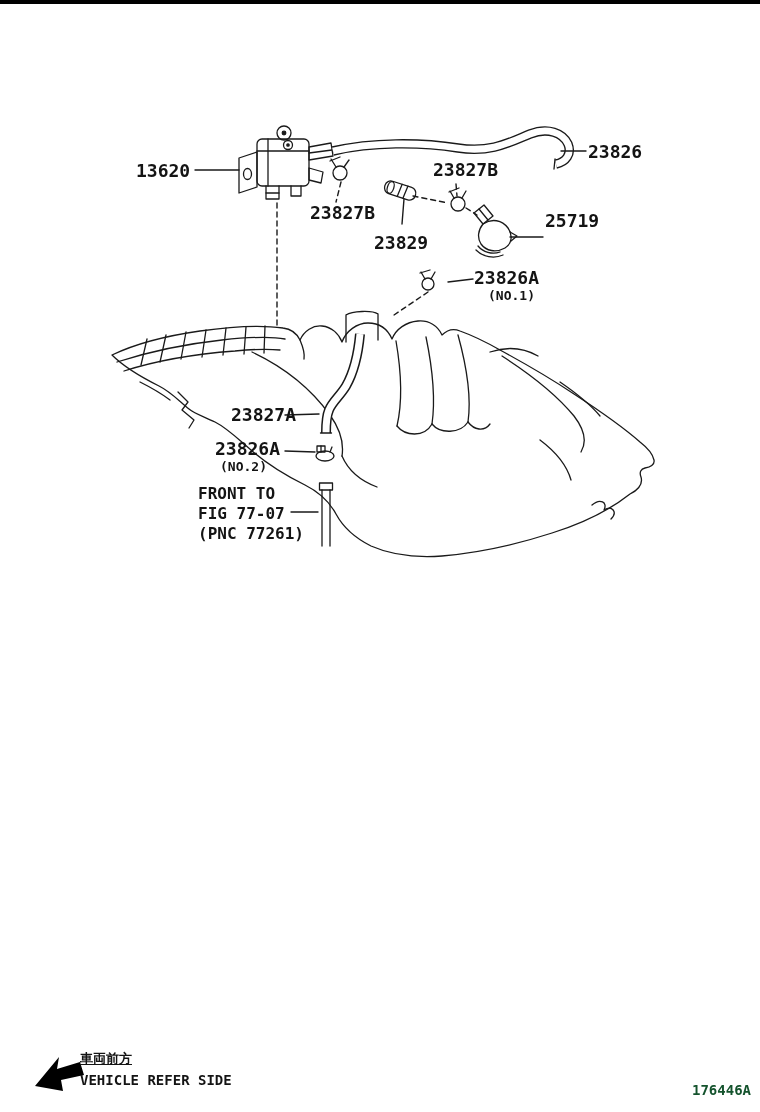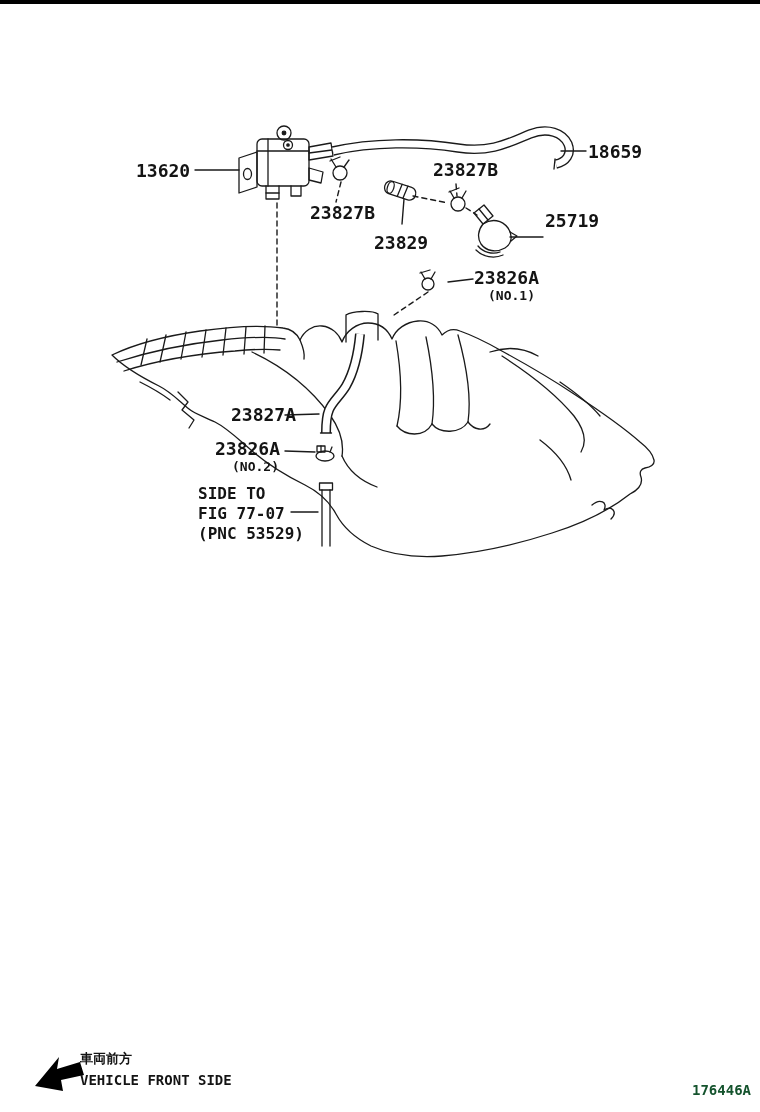--- a/index.html
+++ b/index.html
@@ -32,21 +32,21 @@
     position:absolute;
     left:198px;top:484px;
     font:700 16px "DejaVu Sans Mono",monospace;
     color:#141414;
     line-height:20px;
     white-space:nowrap;
   }
   .jp{
     position:absolute;left:80px;top:1052px;
     font:700 13px "DejaVu Sans",sans-serif;
-    color:#141414;white-space:nowrap;line-height:1;
+    color:#141414;white-space:nowrap;line-height:1;text-decoration:underline;
   }
   .en{
     position:absolute;left:80px;top:1073px;
     font:700 14px "DejaVu Sans Mono",monospace;
     color:#141414;white-space:nowrap;line-height:1;
   }
   .figid{
     position:absolute;left:692px;top:1083px;
     font:700 14px "DejaVu Sans Mono",monospace;
     color:#14532d;white-space:nowrap;line-height:1;
@@ -221,34 +221,34 @@
         <path d="M 413,196 L 448,203"></path>
         <path d="M 466,208 L 477,215"></path>
         <path d="M 428,292 L 394,315"></path>
       </g>
     </g>
 
     <path fill="#000000" d="M 35,1086 L 59,1057 L 57,1069 L 80,1062 L 84,1075 L 61,1080 L 63,1091 Z"></path>
   </svg>
 
   <div class="pn" style="left:136px;top:162px">13620</div>
-  <div class="pn" style="left:588px;top:143px">18659</div>
+  <div class="pn" style="left:588px;top:143px">23826</div>
   <div class="pn" style="left:433px;top:161px">23827B</div>
   <div class="pn" style="left:310px;top:204px">23827B</div>
   <div class="pn" style="left:374px;top:234px">23829</div>
   <div class="pn" style="left:545px;top:212px">25719</div>
   <div class="pn" style="left:474px;top:269px">23826A</div>
   <div class="pn-small" style="left:488px;top:289px">(NO.1)</div>
   <div class="pn" style="left:231px;top:406px">23827A</div>
   <div class="pn" style="left:215px;top:440px">23826A</div>
-  <div class="pn-small" style="left:232px;top:460px">(NO.2)</div>
+  <div class="pn-small" style="left:220px;top:460px">(NO.2)</div>
 
   <div class="refer">
-    <div>SIDE TO</div>
+    <div>FRONT TO</div>
     <div>FIG 77-07</div>
-    <div>(PNC 53529)</div>
+    <div>(PNC 77261)</div>
   </div>
 
   <div class="jp">車両前方</div>
-  <div class="en">VEHICLE FRONT SIDE</div>
+  <div class="en">VEHICLE REFER SIDE</div>
   <div class="figid">176446A</div>
 
 </div>
 
 </body></html>

